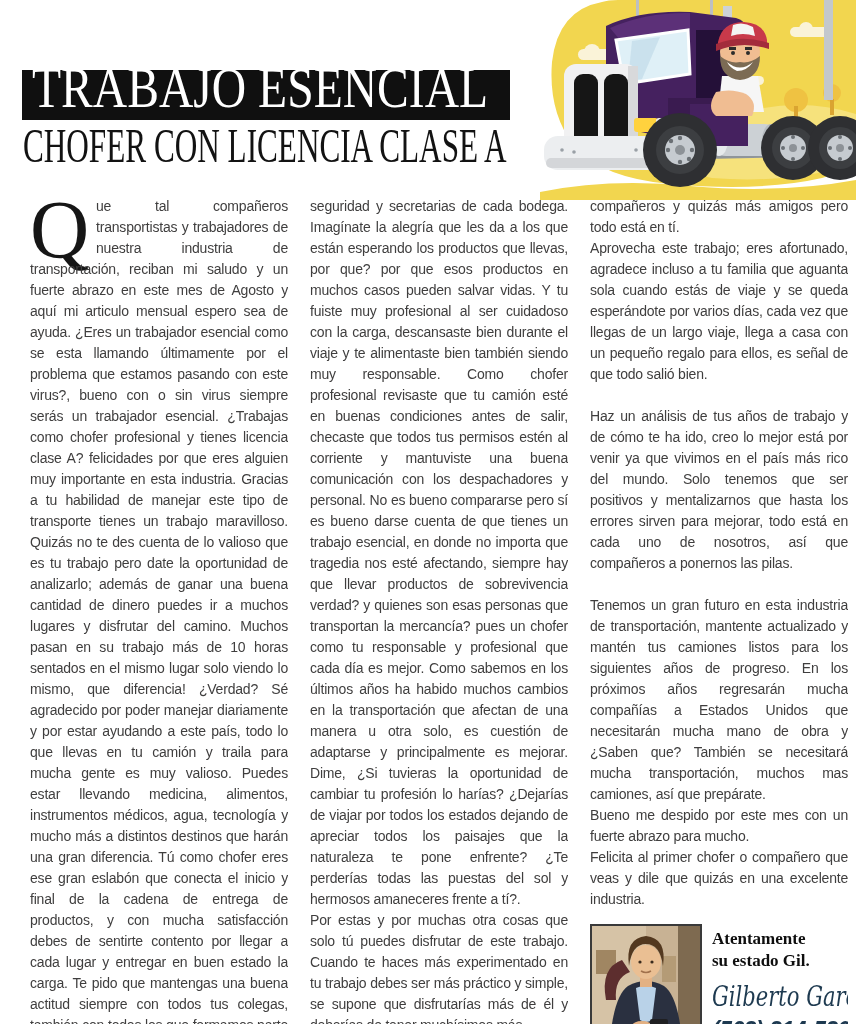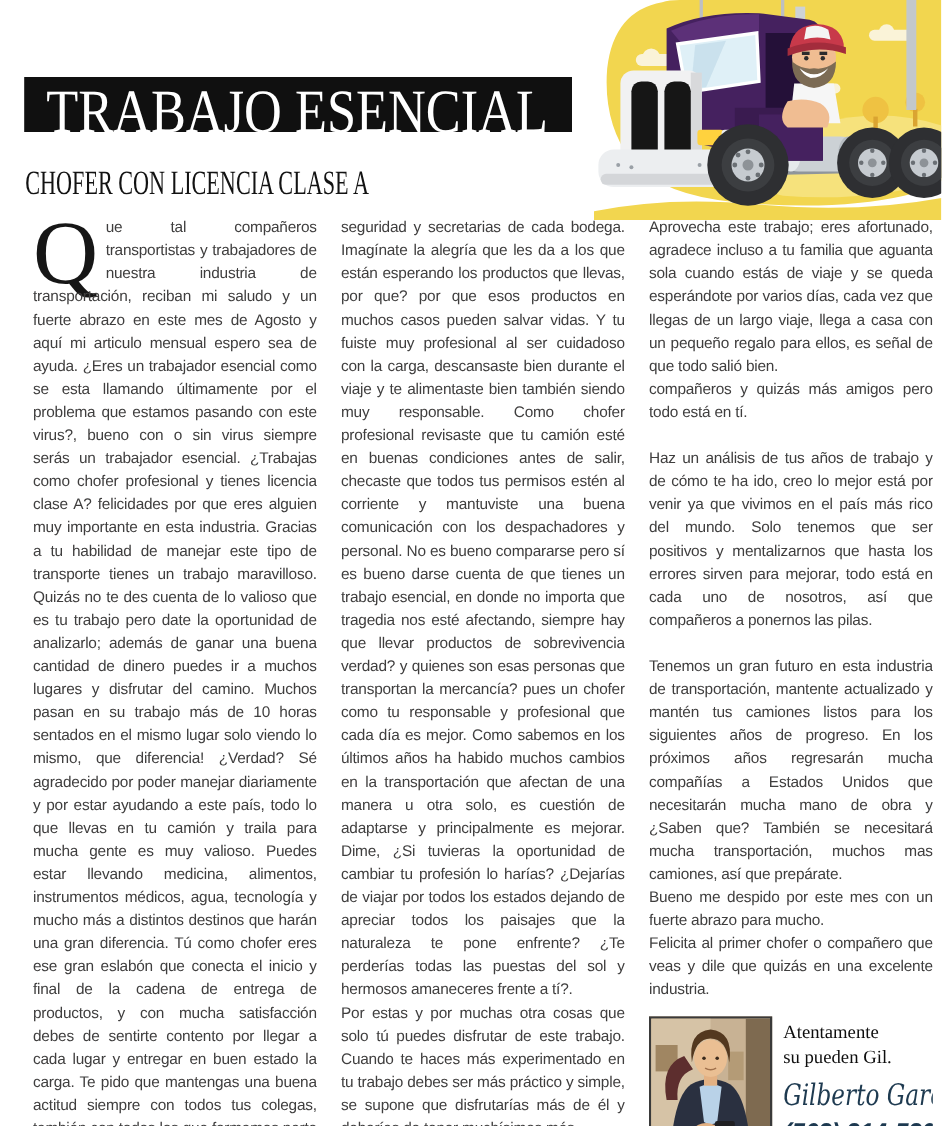--- a/index.html
+++ b/index.html
@@ -8,26 +8,26 @@
     background:#ffffff; font-family:"Liberation Sans", sans-serif;
   }
 
   
   .masthead { position:absolute; left:0; top:0; width:556px; height:196px; }
   .hl { font-family:"Liberation Serif", serif; color:#121212; white-space:nowrap; }
   .hl1 { position:absolute; left:27px; top:20px; font-size:46px; line-height:1; }
   .hl1 span { display:inline-block; transform:scaleX(0.76); transform-origin:0 0; }
   .hl2 {
     position:absolute; left:22px; top:70px; width:478px; height:50px;
-    background:#101010; color:#ffffff; display:flex; align-items:flex-start;
+    background:#101010; color:#ffffff; display:flex; align-items:flex-end;
     font-family:"Liberation Serif", serif; font-size:56px; white-space:nowrap;
-    padding-left:20px;
+    padding-left:10px;
   }
   .hl2 span { display:inline-block; transform:scaleX(0.85); transform-origin:0 50%; }
-  .hl3 { position:absolute; left:23px; top:122px; font-size:31px; line-height:1;margin-top:28px; }
+  .hl3 { position:absolute; left:23px; top:122px; font-size:48px; line-height:1; }
   .hl3 span { display:inline-block; transform:scaleX(0.65); transform-origin:0 0; }
 
   
   .truck { position:absolute; left:540px; top:0; width:316px; height:200px; }
 
   
   .cols {
     position:absolute; left:30px; top:196px; width:818px; height:828px;
     display:flex; gap:22px;
   }
@@ -41,21 +41,21 @@
     float:left; font-family:"Liberation Serif", serif; color:#161616;
     font-size:82px; line-height:62px; height:60px; margin:3px 7px 0 0;
   }
 
   
   .sig { margin-top:14px; display:flex; gap:10px; }
   .sig-photo { width:108px; height:114px; border:2px solid #3a3a3a; flex:none; background:#c8b294; }
   .sig-photo svg { display:block; }
   .sig-right { padding-top:4px; min-width:0; }
   .sig-closing {
-    font-family:"Liberation Serif", serif; font-weight:normal; font-size:17px;
+    font-family:"Liberation Serif", serif; font-weight:bold; font-size:17px;
     line-height:1.3; color:#0e0e0e;
   }
   .sig-name {
     margin-top:9px; font-family:"DejaVu Serif", serif; font-style:italic;
     font-size:27px; color:#1e3a50; white-space:nowrap;
     transform:scaleX(0.78); transform-origin:0 0;
   }
   .sig-phone {
     margin-top:3px; font-family:"Liberation Sans", sans-serif; font-weight:bold;
     font-style:italic; font-size:26px; color:#1d3950; white-space:nowrap;
@@ -182,22 +182,22 @@
     <div class="col">
       <p><span class="dropcap">Q</span><span>ue tal compañeros transportistas y trabajadores de nuestra industria de transportación, reciban mi saludo y un fuerte abrazo en este mes de Agosto y aquí mi articulo mensual espero sea de ayuda. ¿Eres un trabajador esencial como se esta llamando últimamente por el problema que estamos pasando con este virus?, bueno con o sin virus siempre serás un trabajador esencial. ¿Trabajas como chofer profesional y tienes licencia clase A? felicidades por que eres alguien muy importante en esta industria. Gracias a tu habilidad de manejar este tipo de transporte tienes un trabajo maravilloso. Quizás no te des cuenta de lo valioso que es tu trabajo pero date la oportunidad de analizarlo; además de ganar una buena cantidad de dinero puedes ir a muchos lugares y disfrutar del camino. Muchos pasan en su trabajo más de 10 horas sentados en el mismo lugar solo viendo lo mismo, que diferencia! ¿Verdad? Sé agradecido por poder manejar diariamente y por estar ayudando a este país, todo lo que llevas en tu camión y traila para mucha gente es muy valioso. Puedes estar llevando medicina, alimentos, instrumentos médicos, agua, tecnología y mucho más a distintos destinos que harán una gran diferencia. Tú como chofer eres ese gran eslabón que conecta el inicio y final de la cadena de entrega de productos, y con mucha satisfacción debes de sentirte contento por llegar a cada lugar y entregar en buen estado la carga. Te pido que mantengas una buena actitud siempre con todos tus colegas, también con todos los que formamos parte de esta industria desde personal de</span></p>
     </div>
 
     <div class="col">
       <p>seguridad y secretarias de cada bodega. Imagínate la alegría que les da a los que están esperando los productos que llevas, por que? por que esos productos en muchos casos pueden salvar vidas. Y tu fuiste muy profesional al ser cuidadoso con la carga, descansaste bien durante el viaje y te alimentaste bien también siendo muy responsable. Como chofer profesional revisaste que tu camión esté en buenas condiciones antes de salir, checaste que todos tus permisos estén al corriente y mantuviste una buena comunicación con los despachadores y personal. No es bueno compararse pero sí es bueno darse cuenta de que tienes un trabajo esencial, en donde no importa que tragedia nos esté afectando, siempre hay que llevar productos de sobrevivencia verdad? y quienes son esas personas que transportan la mercancía? pues un chofer como tu responsable y profesional que cada día es mejor. Como sabemos en los últimos años ha habido muchos cambios en la transportación que afectan de una manera u otra solo, es cuestión de adaptarse y principalmente es mejorar. Dime, ¿Si tuvieras la oportunidad de cambiar tu profesión lo harías? ¿Dejarías de viajar por todos los estados dejando de apreciar todos los paisajes que la naturaleza te pone enfrente? ¿Te perderías todas las puestas del sol y hermosos amaneceres frente a tí?.</p>
       <p>Por estas y por muchas otra cosas que solo tú puedes disfrutar de este trabajo. Cuando te haces más experimentado en tu trabajo debes ser más práctico y simple, se supone que disfrutarías más de él y deberías de tener muchísimos más</p>
     </div>
 
     <div class="col">
+      <p>compañeros y quizás más amigos pero todo está en tí.</p>
       <p>Aprovecha este trabajo; eres afortunado, agradece incluso a tu familia que aguanta sola cuando estás de viaje y se queda esperándote por varios días, cada vez que llegas de un largo viaje, llega a casa con un pequeño regalo para ellos, es señal de que todo salió bien.</p>
-      <p>compañeros y quizás más amigos pero todo está en tí.</p>
       <p class="gap">Haz un análisis de tus años de trabajo y de cómo te ha ido, creo lo mejor está por venir ya que vivimos en el país más rico del mundo. Solo tenemos que ser positivos y mentalizarnos que hasta los errores sirven para mejorar, todo está en cada uno de nosotros, así que compañeros a ponernos las pilas.</p>
       <p class="gap">Tenemos un gran futuro en esta industria de transportación, mantente actualizado y mantén tus camiones listos para los siguientes años de progreso. En los próximos años regresarán mucha compañías a Estados Unidos que necesitarán mucha mano de obra y ¿Saben que? También se necesitará mucha transportación, muchos mas camiones, así que prepárate.</p>
       <p>Bueno me despido por este mes con un fuerte abrazo para mucho.</p>
       <p>Felicita al primer chofer o compañero que veas y dile que quizás en una excelente industria.</p>
 
       <div class="sig">
         <div class="sig-photo">
           <svg viewBox="0 0 108 114" width="108" height="114">
             <rect width="108" height="114" fill="#c8b294"></rect>
             <rect width="54" height="114" fill="#d6c3a6"></rect>
@@ -215,21 +215,21 @@
             <path d="M49,45 Q54,48 59,45" stroke="#a0714c" stroke-width="1.5" fill="none"></path>
             <rect x="0" y="100" width="108" height="14" fill="#5f4430"></rect>
             <ellipse cx="50" cy="100" rx="10" ry="5" fill="#e3b183"></ellipse>
             <ellipse cx="68" cy="100" rx="8" ry="5" fill="#e3b183"></ellipse>
             <rect x="58" y="93" width="18" height="7" rx="2" fill="#1f1f22"></rect>
           </svg>
         </div>
         <div class="sig-right">
           <div class="sig-closing">
             <div>Atentamente</div>
-            <div>su pueden Gil.</div>
+            <div>su estado Gil.</div>
           </div>
           <div class="sig-name">Gilberto Garcia</div>
           <div class="sig-phone">(562) 314-5399</div>
         </div>
       </div>
     </div>
   </main>
 
 </div>
 

